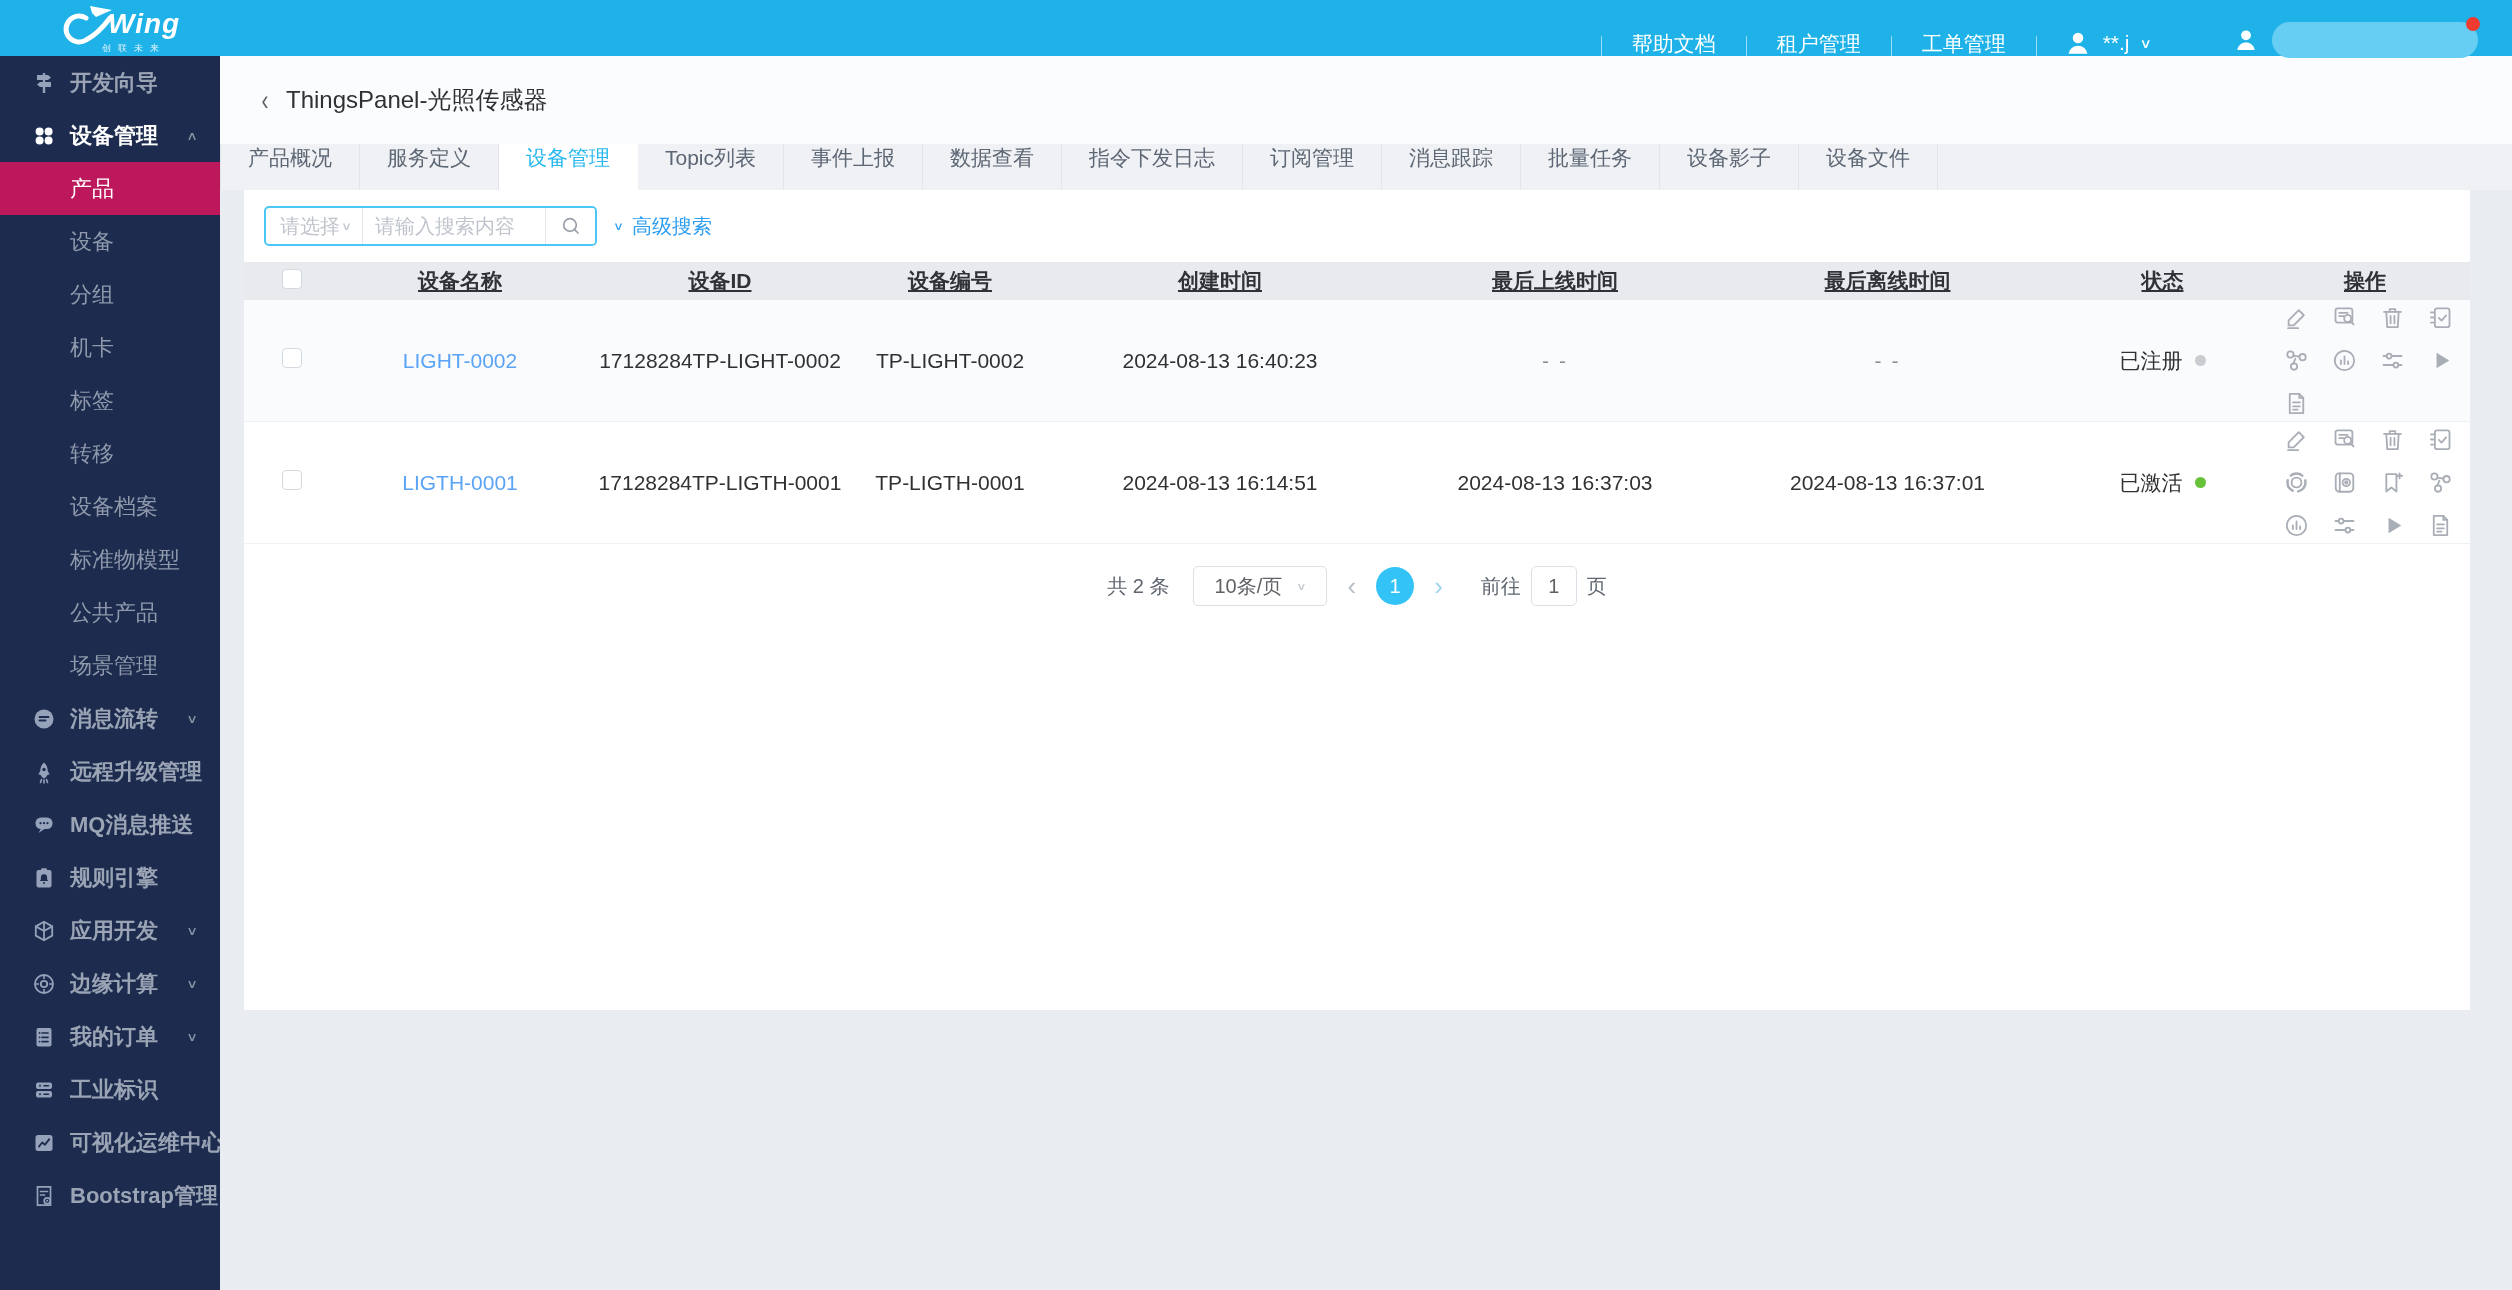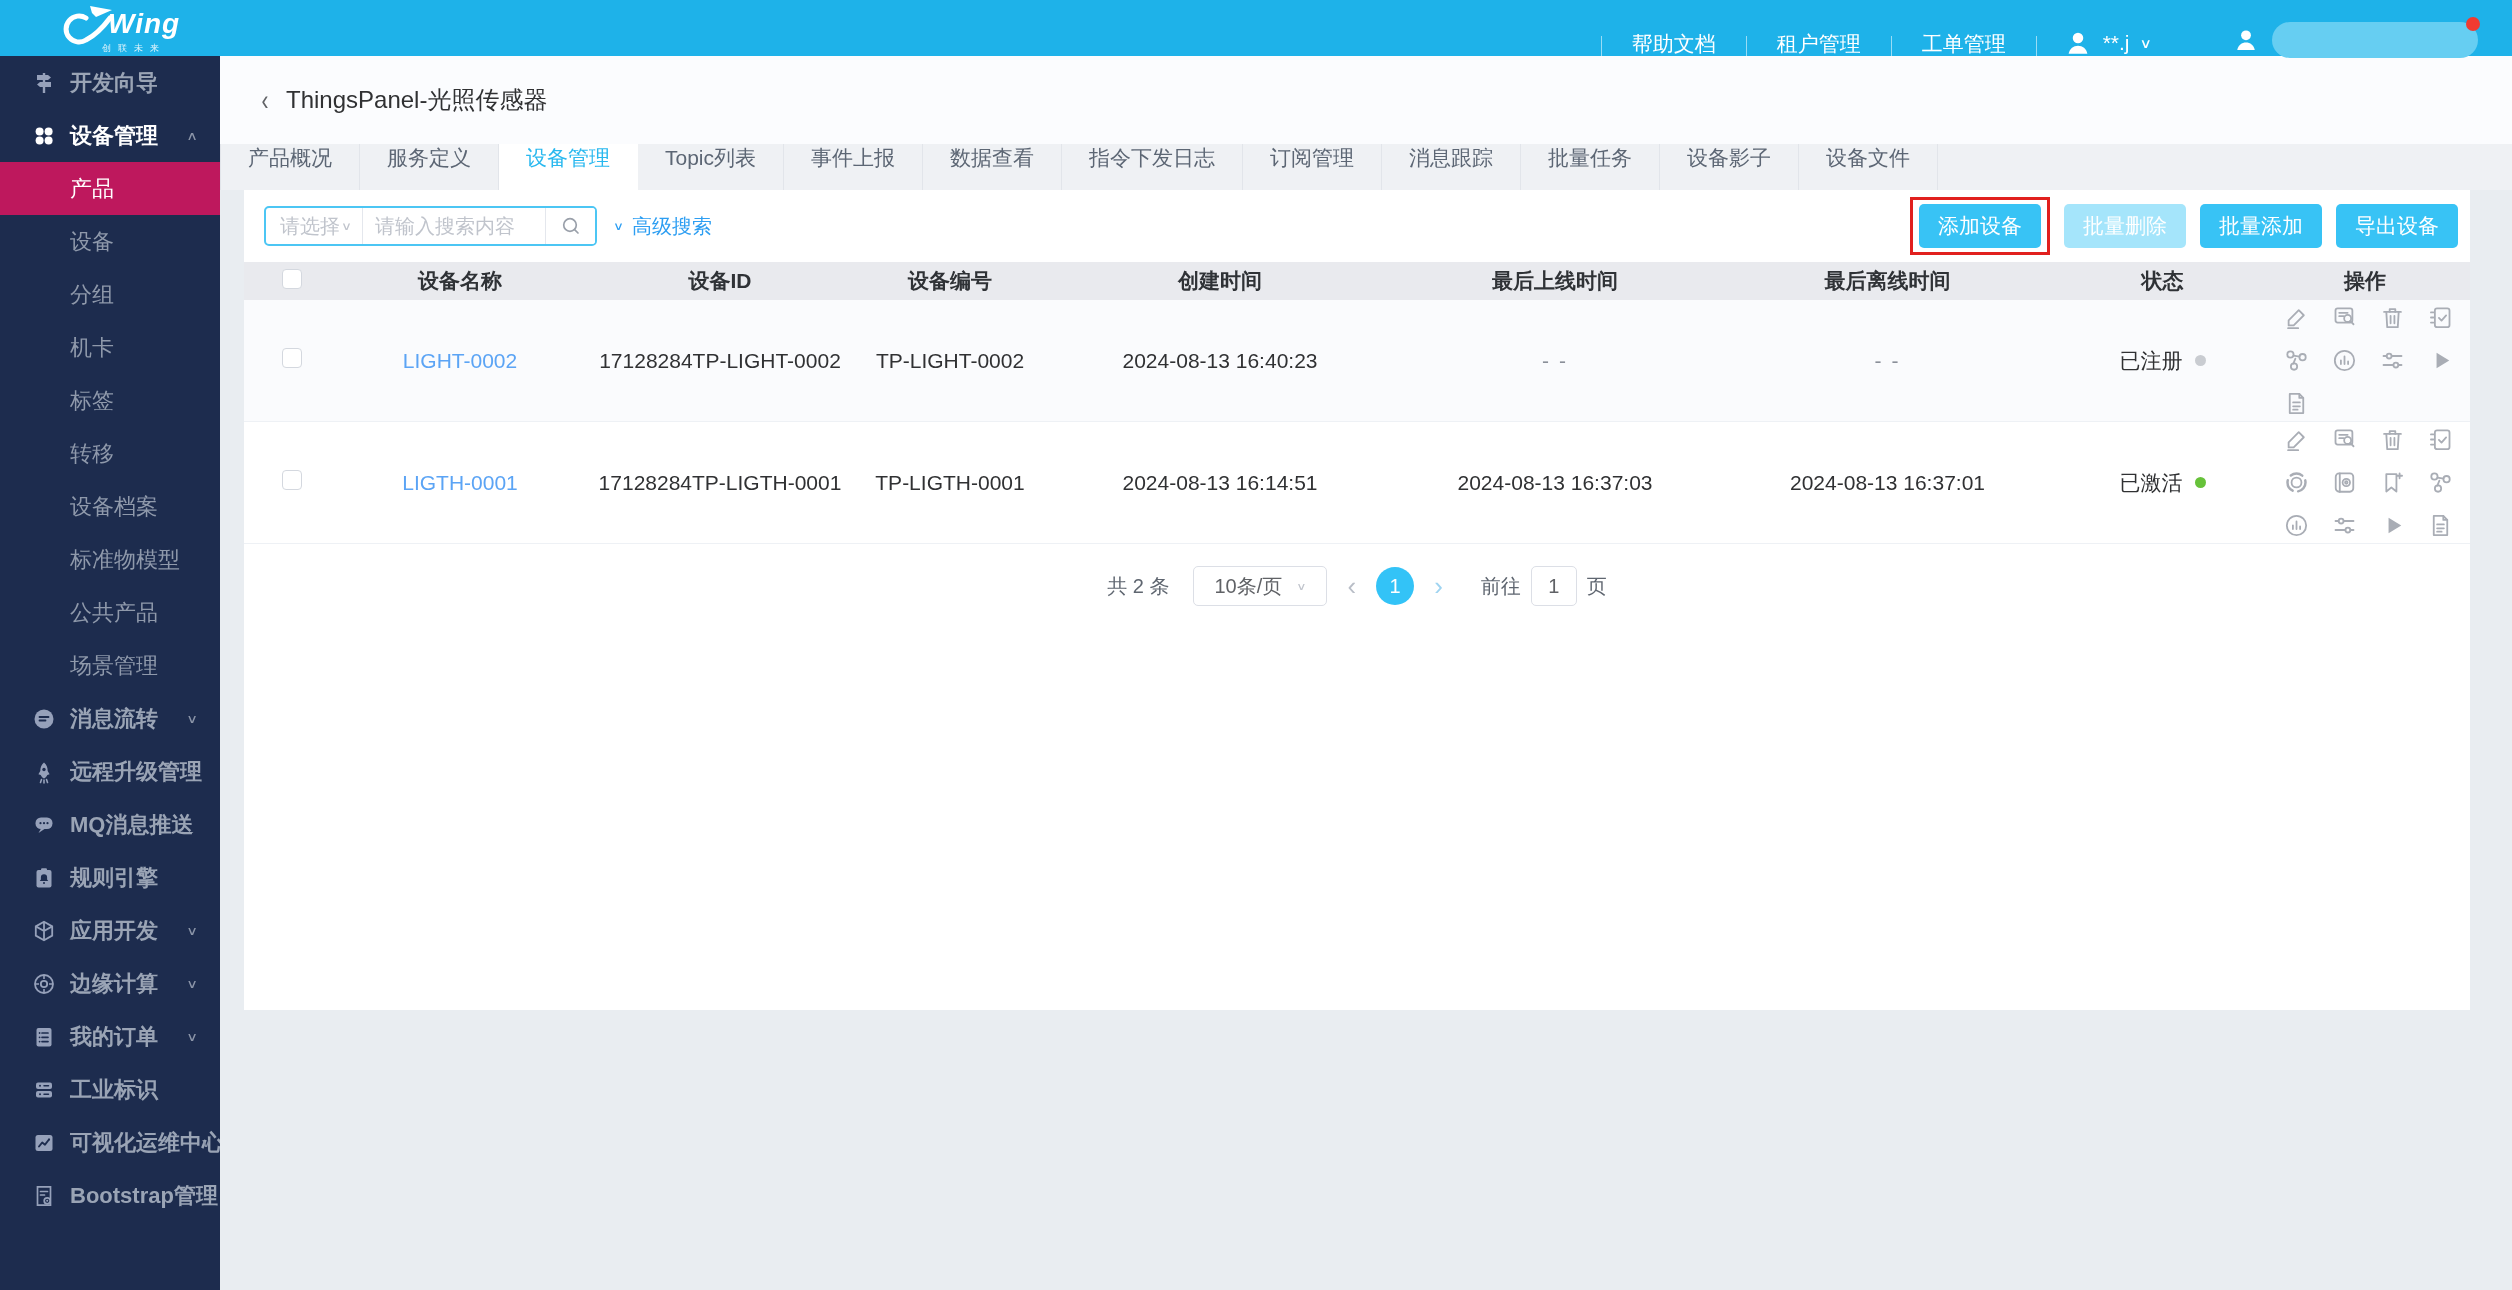--- a/index.html
+++ b/index.html
@@ -56,21 +56,21 @@
   .adv-link { display:flex; align-items:center; gap:8px; margin-left:16px; color:#2d9ef2; font-size:20px; cursor:pointer; }
   .adv-link .chev2 { font-size:15px; transform:scaleY(.75); color:#2d9ef2; }
 
   .btns { margin-left:auto; display:flex; align-items:center; gap:14px; }
   .btn { height:44px; padding:0 19px; border:none; border-radius:5px; background:#38c3f5; color:#fff; font-size:21px; cursor:pointer; white-space:nowrap; font-family:inherit; }
   .btn.disabled { background:#a5e5fb; cursor:not-allowed; }
   .annot { border:3px solid #e1201e; padding:4px 6px; }
 
   
   .tgrid { display:grid; grid-template-columns:96px 240px 280px 180px 360px 310px 355px 195px 210px; align-items:center; }
-  .thead { height:38px; background:#e9eaee; font-weight:600; font-size:21px; color:#2f3236; }
+  .thead { height:38px; background:#e9eaee; font-weight:600; font-size:21px; color:#2f3236;text-decoration:underline; }
   .tcell { text-align:center; }
   .trow { height:122px; border-bottom:1px solid #eef1f5; font-size:21px; }
   .trow.stripe { background:#fafbfd; }
   .cb { width:20px; height:20px; border:1px solid #d4d8df; border-radius:4px; background:#fff; display:inline-block; cursor:pointer; }
   .dev-link { color:#5ba4f5; cursor:pointer; text-decoration:none; }
   .muted { color:#8a8f99; letter-spacing:2px; }
   .status { display:flex; align-items:center; justify-content:center; gap:12px; }
   .sdot { width:11px; height:11px; border-radius:50%; }
   .ops { width:172px; margin-left:auto; margin-right:16px; display:grid; grid-template-columns:repeat(4,28px); gap:16px 20px; justify-items:center; align-items:center; }
   .oic { width:27px; height:27px; cursor:pointer; display:flex; align-items:center; justify-content:center; }
@@ -369,28 +369,20 @@
                 <circle cx="11" cy="11" r="6.3" stroke="#9aa0aa" stroke-width="1.7" fill="none"></circle>
                 <path d="M15.6 15.6L19 19" stroke="#9aa0aa" stroke-width="1.7" stroke-linecap="round"></path>
               </svg>
           </div>
         </div>
         <div class="adv-link">
           <span class="chev2">∨</span>
           <span>高级搜索</span>
         </div>
 
-        <div class="btns">
-          <span class="annot">
-            <button class="btn">添加设备</button>
-          </span>
-          <button class="btn disabled">批量删除</button>
-          <button class="btn">批量添加</button>
-          <button class="btn">导出设备</button>
-        </div>
       </div>
 
       <div class="tgrid thead">
         <div class="tcell"><span class="cb"></span></div>
         <div class="tcell">设备名称</div>
         <div class="tcell">设备ID</div>
         <div class="tcell">设备编号</div>
         <div class="tcell">创建时间</div>
         <div class="tcell">最后上线时间</div>
         <div class="tcell">最后离线时间</div>

